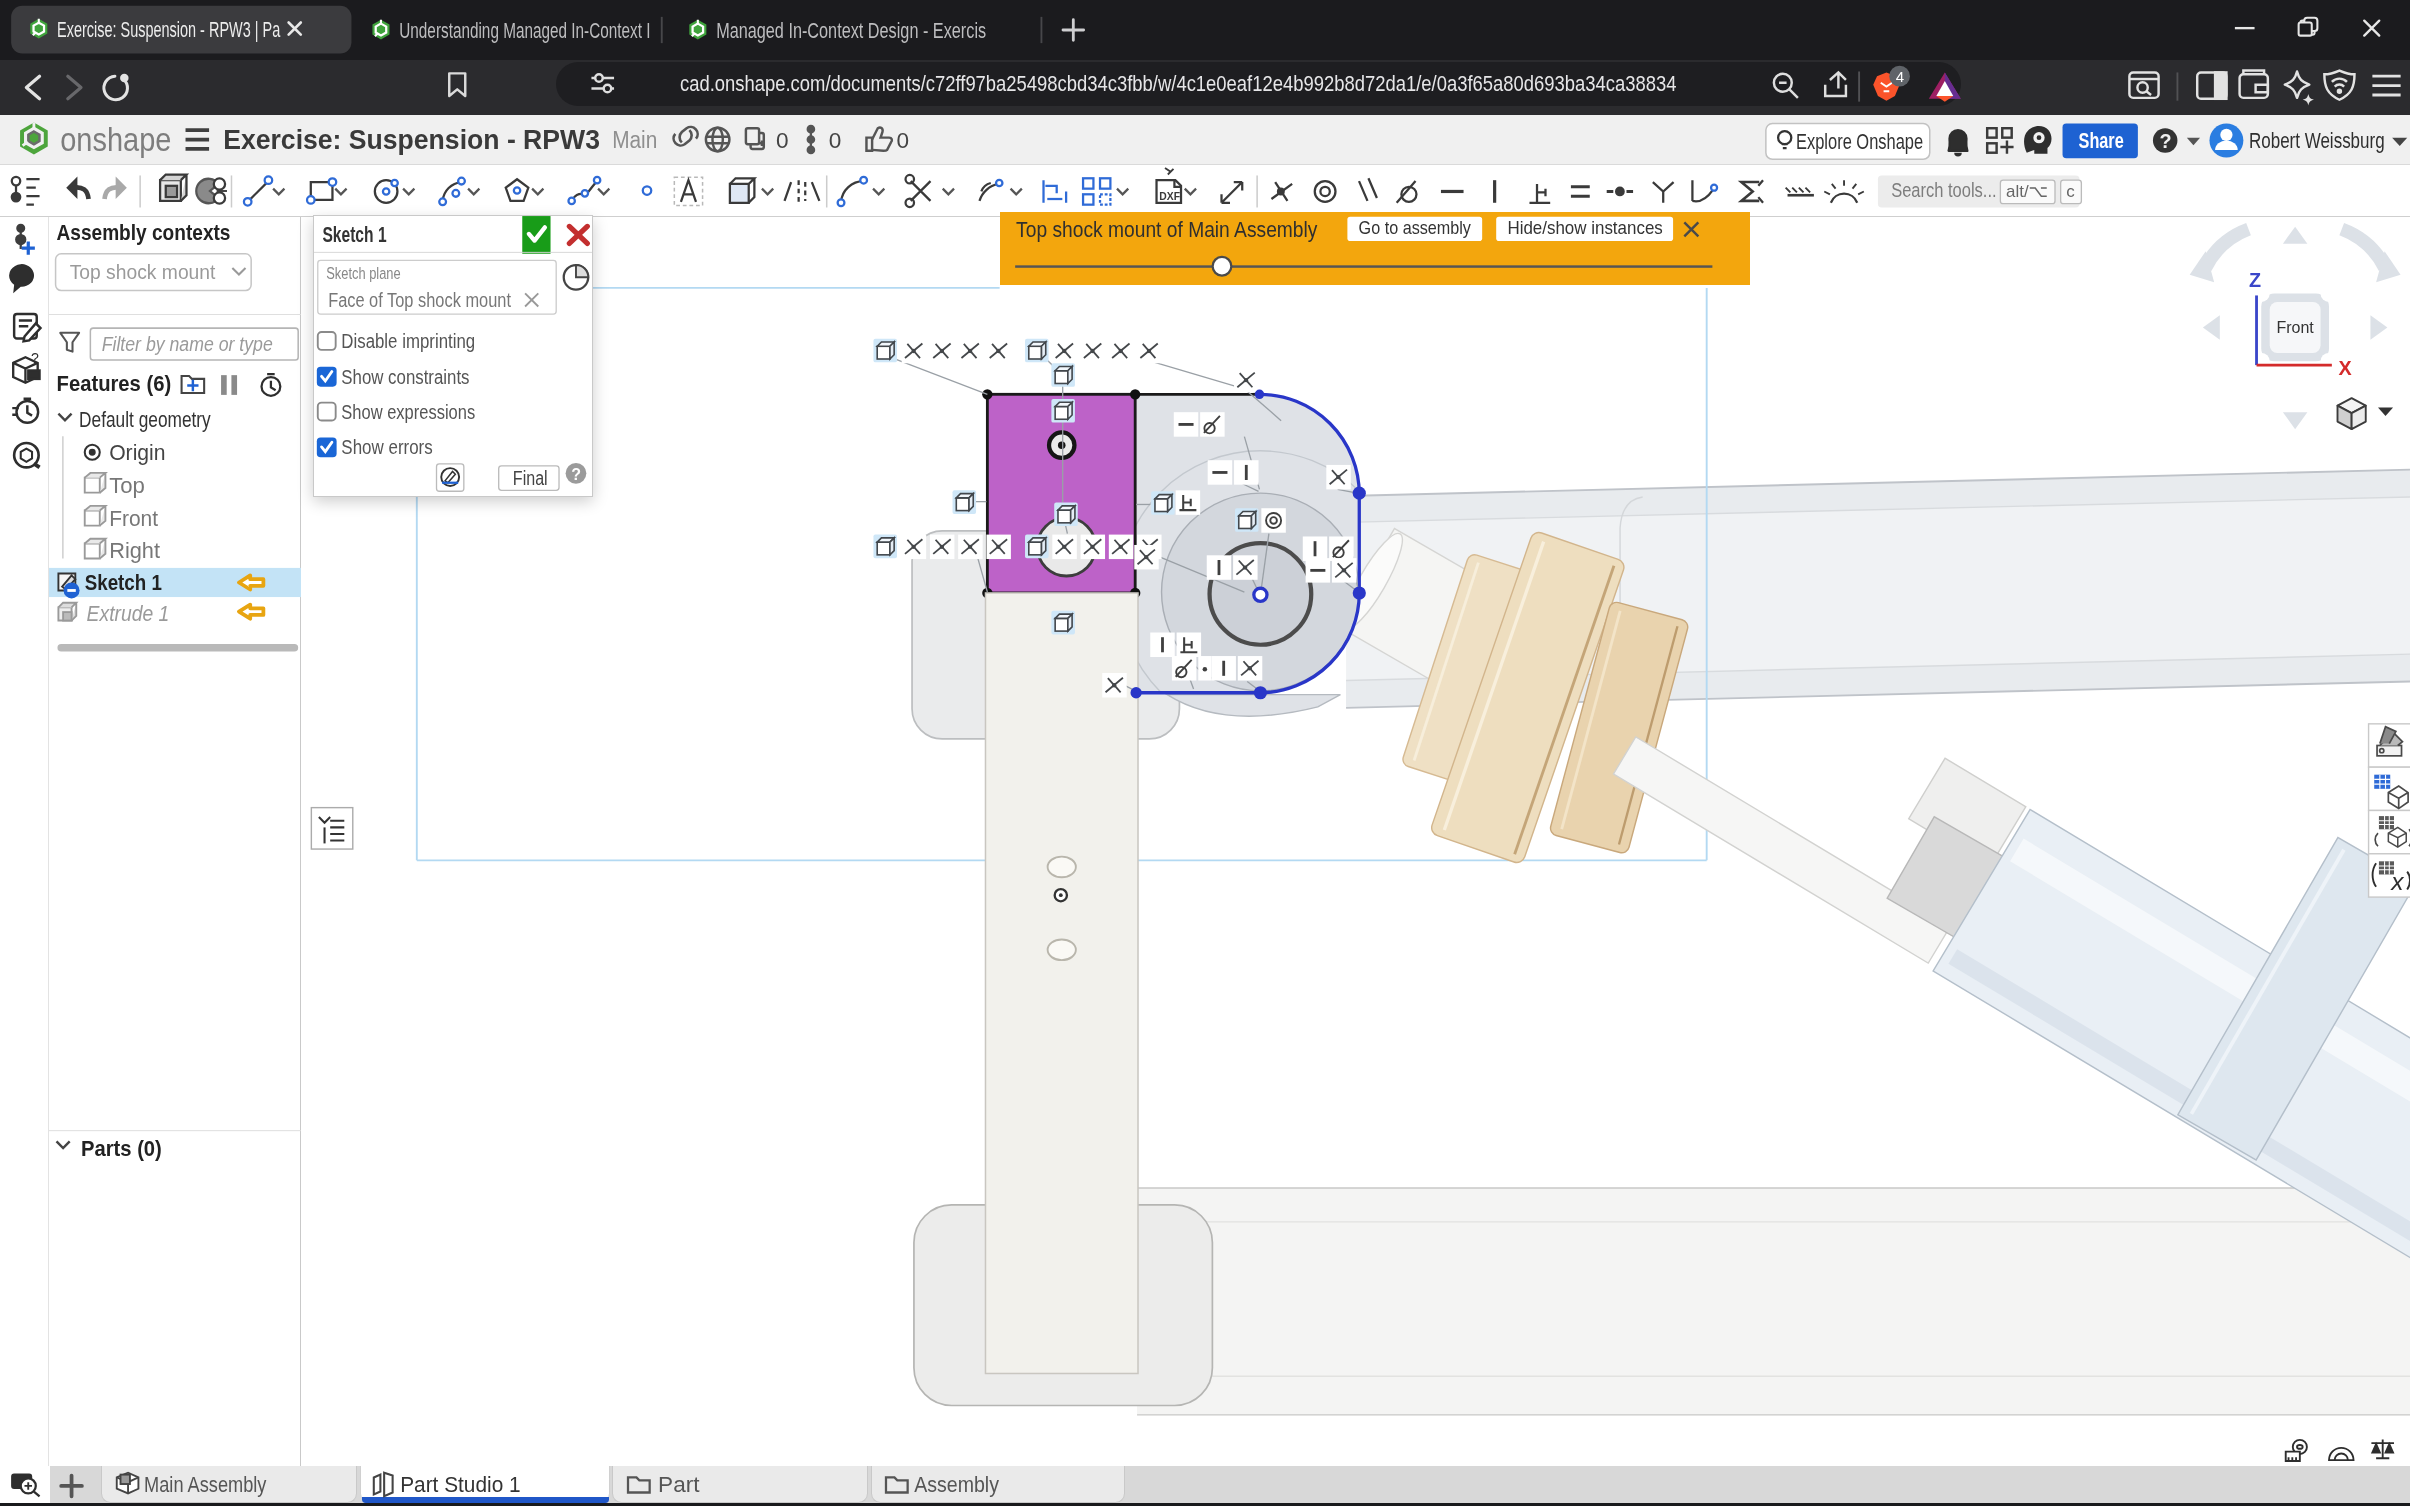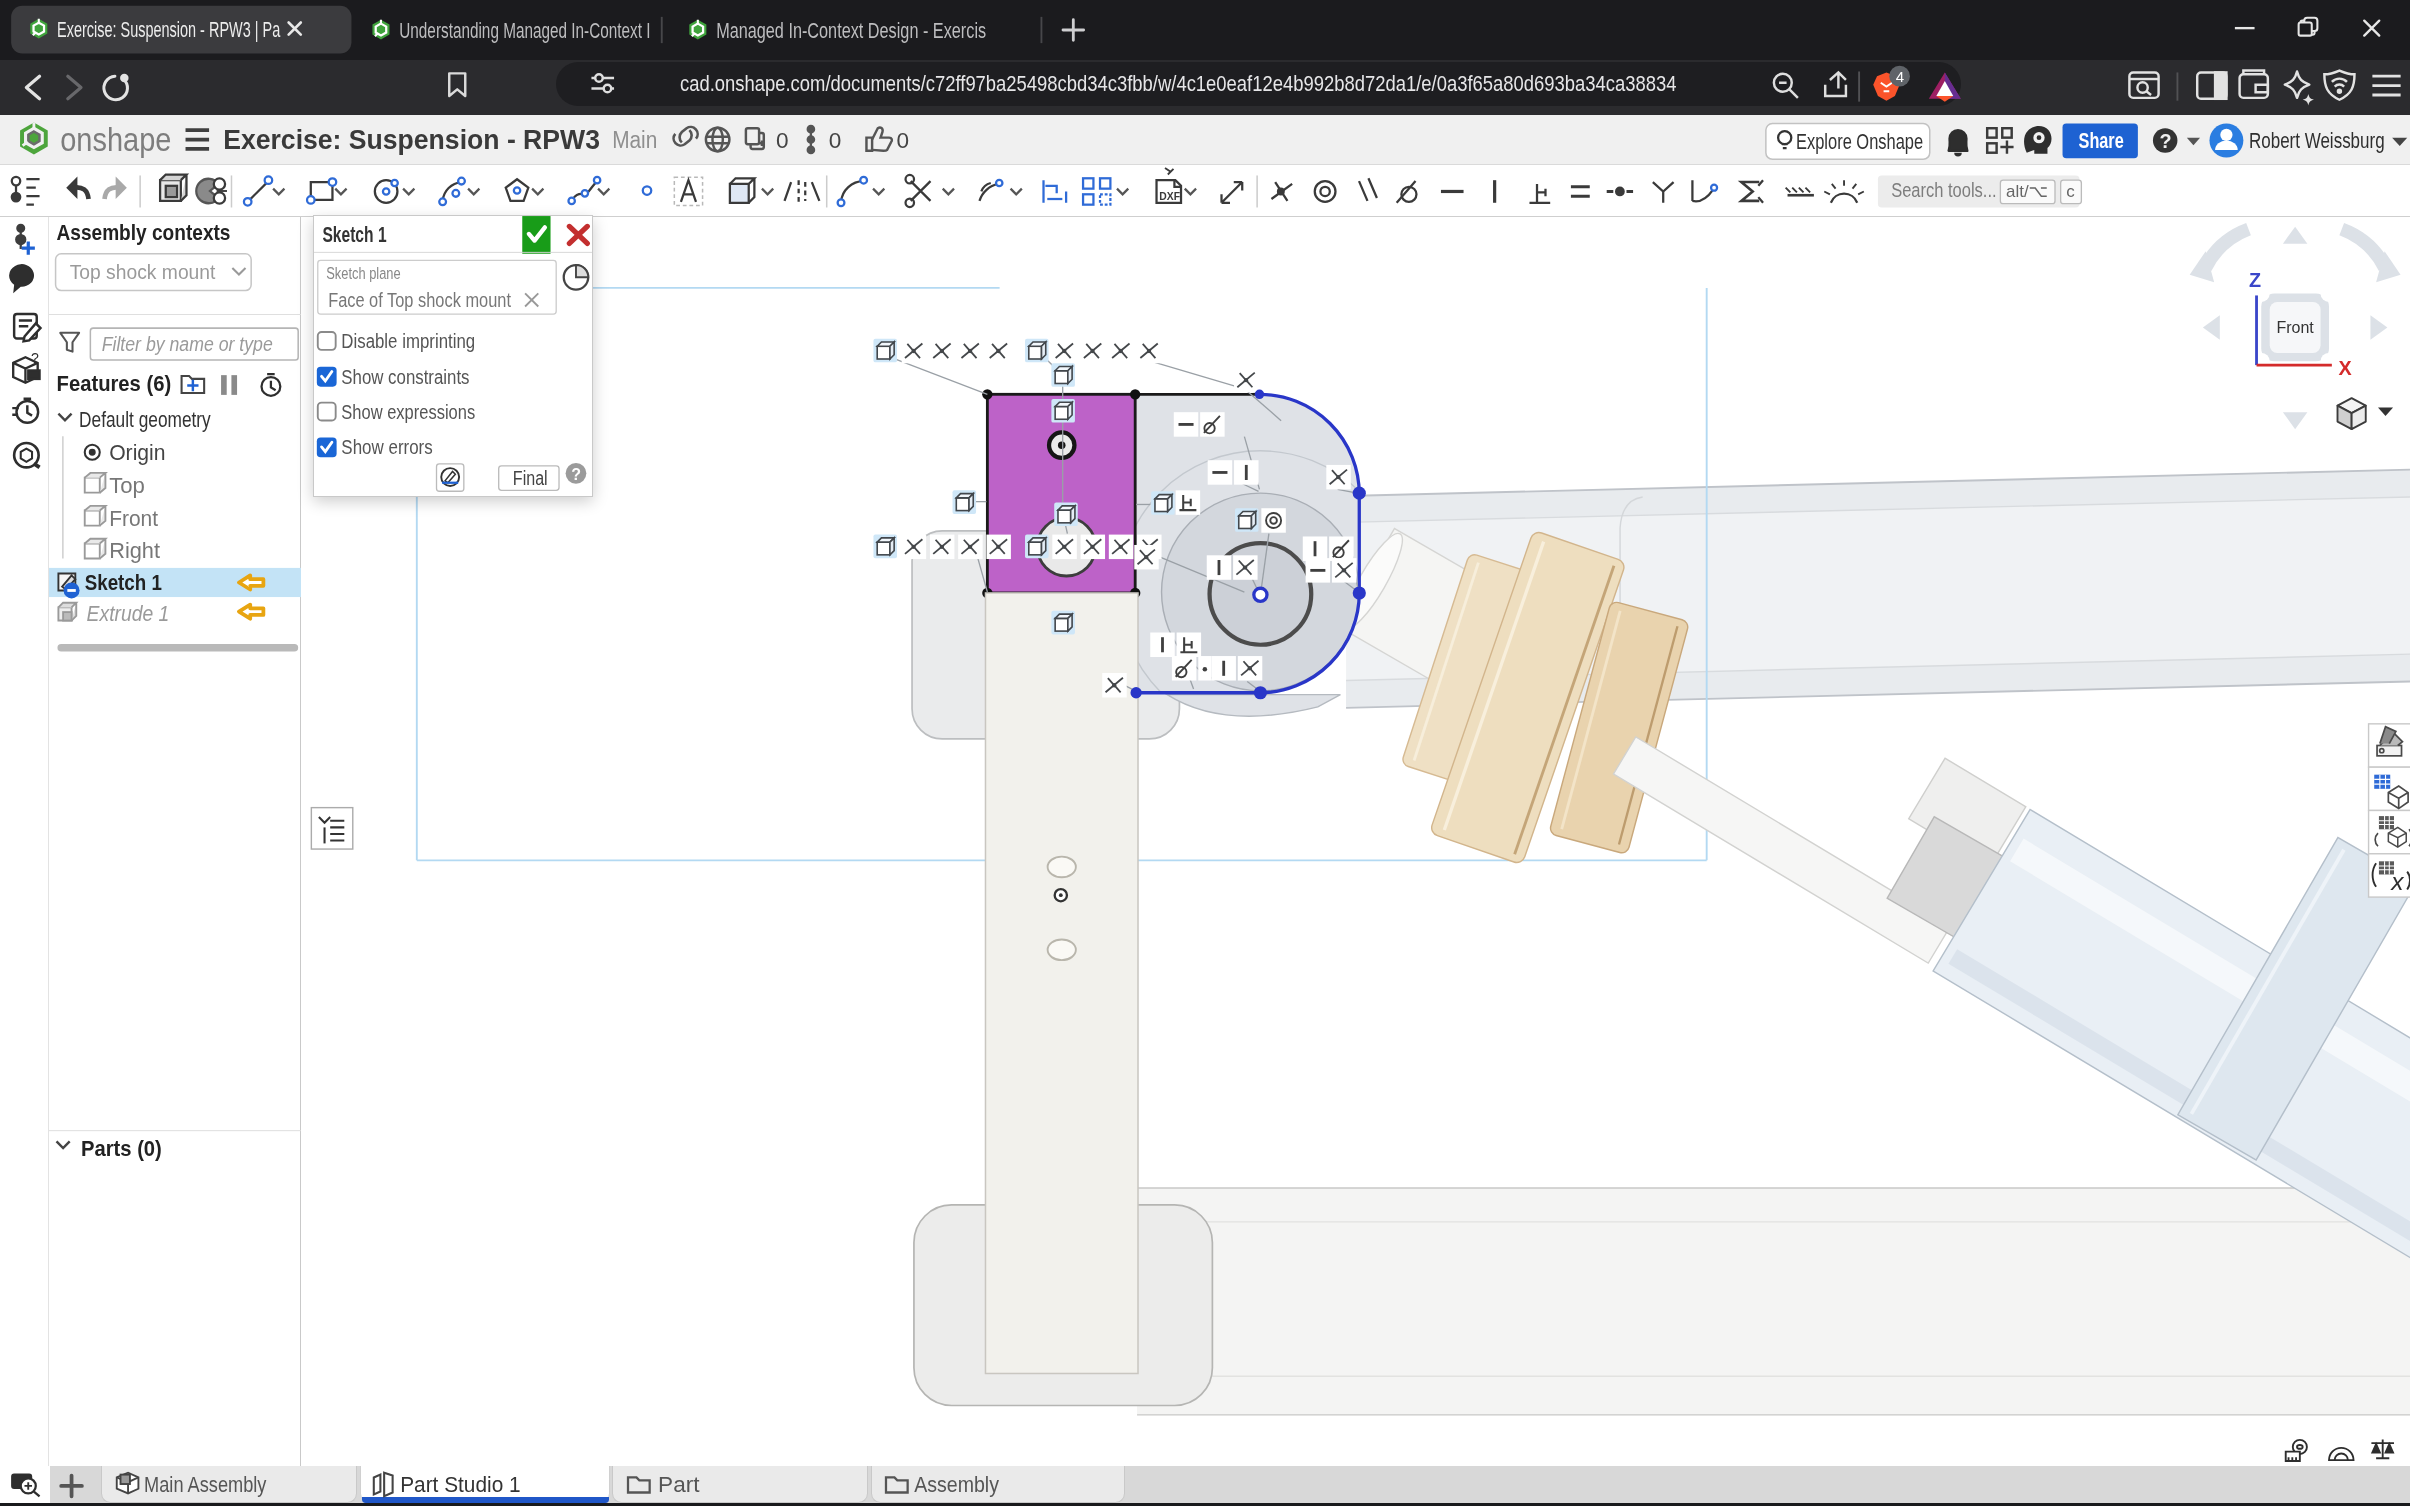--- a/index.html
+++ b/index.html
@@ -790,20 +790,32 @@
       <path d="M 2428,1541 L 2443,1541 L 2443,1551 L 2428,1551 Z" fill="#fff"></path>
       <path d="M 2431,1547 L 2431,1551 M 2435,1547 L 2435,1551 M 2439,1547 L 2439,1551"></path>
       <path d="M 2474,1550 A 13,13 0 0 1 2500,1550 Z" fill="#fff"></path>
       <path d="M 2480,1550 A 7,7 0 0 1 2494,1550"></path>
       <path d="M 2519,1532 L 2543,1532 M 2531,1528 L 2531,1548 M 2524,1548 L 2538,1548"></path>
       <path d="M 2524,1533 L 2520,1542 L 2528,1542 Z M 2538,1533 L 2534,1542 L 2542,1542 Z" fill="#2e2e2e"></path>
     </g>
   </svg>
 </div>
 
+<div id="banner">
+  <svg class="abs" style="left:0;top:0;" width="750" height="73" viewBox="0 0 797 78">
+    <text x="15" y="27" font-size="23" fill="#2f2f2f" textLength="322" lengthAdjust="spacingAndGlyphs">Top shock mount of Main Assembly</text>
+    <rect x="369" y="5" width="144" height="26" rx="3" fill="#fff"></rect>
+    <text x="381" y="24" font-size="20" fill="#333" textLength="120" lengthAdjust="spacingAndGlyphs">Go to assembly</text>
+    <rect x="528" y="5" width="189" height="26" rx="3" fill="#fff"></rect>
+    <text x="540" y="24" font-size="20" fill="#333" textLength="166" lengthAdjust="spacingAndGlyphs">Hide/show instances</text>
+    <path d="M 729,11 L 744,26 M 744,11 L 729,26" stroke="#4a4a4a" stroke-width="2.6"></path>
+    <rect x="14" y="57" width="745" height="2.6" fill="#555"></rect>
+    <circle cx="235" cy="58" r="10" fill="#fff" stroke="#4a4a4a" stroke-width="2.4"></circle>
+  </svg>
+</div>
 
 <div id="dialog">
   <svg class="abs" style="left:0;top:0;" width="278" height="280" viewBox="0 0 295 297">
     <text x="9" y="28" font-size="23" font-weight="bold" fill="#333" textLength="68" lengthAdjust="spacingAndGlyphs">Sketch 1</text>
     <rect x="221" y="0" width="30" height="40" fill="#189c18"></rect>
     <path d="M 228,19 L 234,26 L 245,12" fill="none" stroke="#fff" stroke-width="4.6" stroke-linecap="round" stroke-linejoin="round"></path>
     <path d="M 271,11 L 290,29 M 290,11 L 271,29" stroke="#c32f2f" stroke-width="5.6" stroke-linecap="round"></path>
     <rect x="0" y="38" width="295" height="1" fill="#d5d5d5"></rect>
     <rect x="4" y="47" width="253" height="57" rx="3" fill="#fff" stroke="#ccc" stroke-width="1.4"></rect>
     <text x="13" y="67" font-size="17" fill="#888" textLength="79" lengthAdjust="spacingAndGlyphs">Sketch plane</text>

